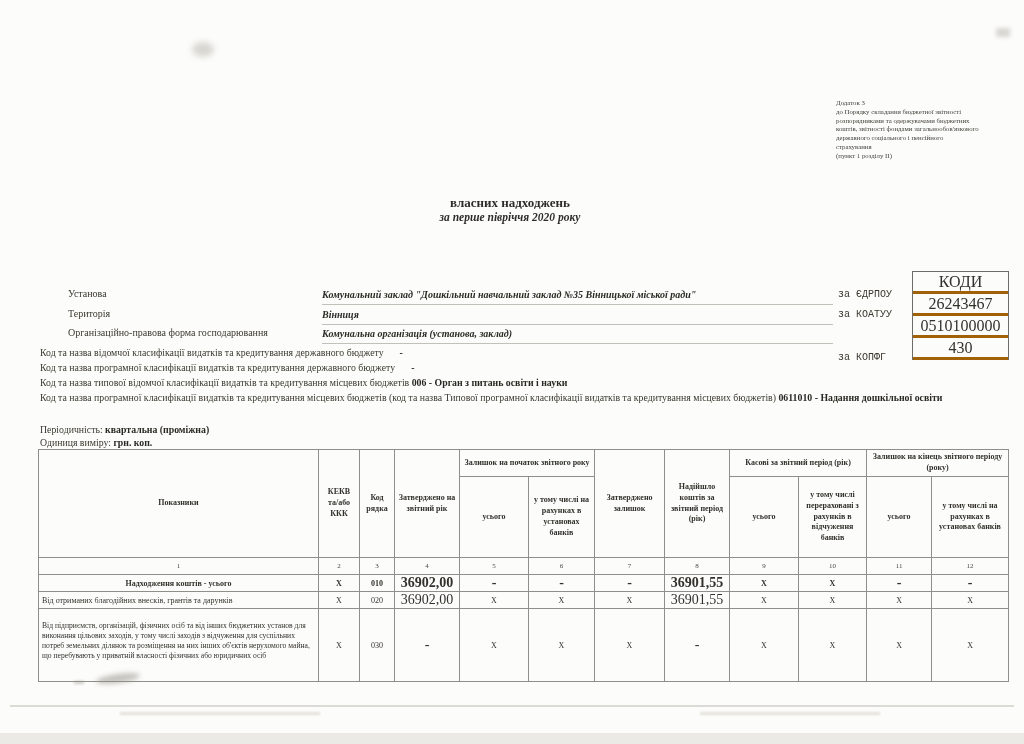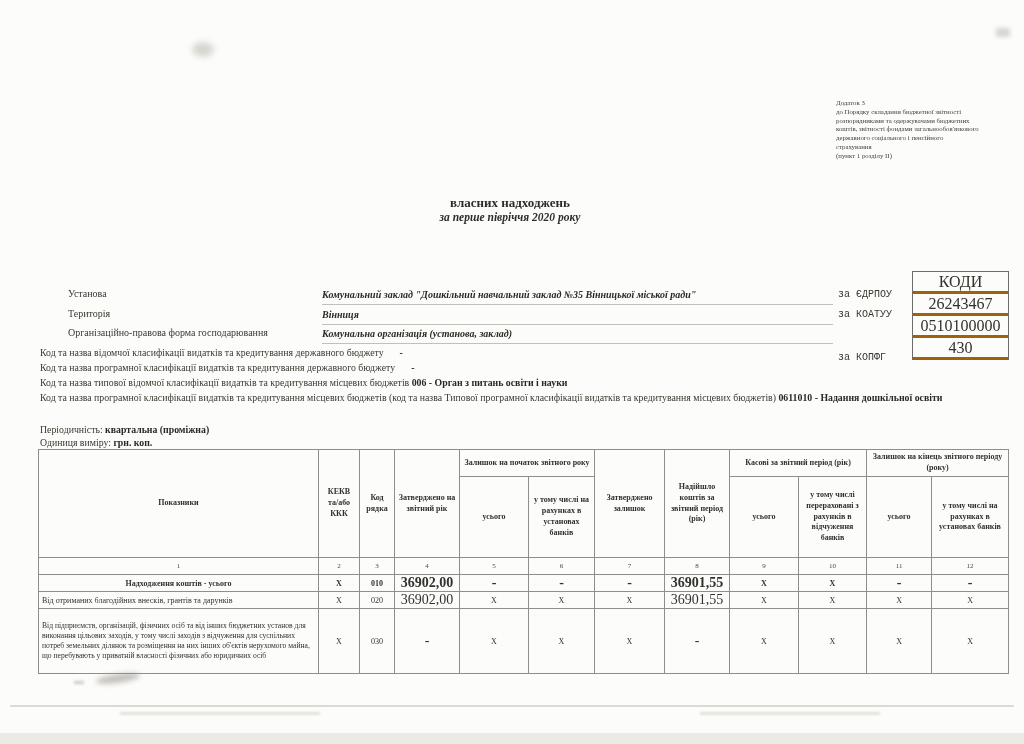--- a/index.html
+++ b/index.html
@@ -57,21 +57,21 @@
     overflow:hidden;
   }
   table.main th{font-weight:bold;font-size:8px;text-align:center;line-height:1.35;}
   th.sub{font-size:6.9px;font-weight:bold;}
   tr.hdr1 th{height:26px;}
   tr.hdr2 th{height:80px;}
   tr.nums td{height:16px;font-size:7px;text-align:center;color:#4a4841;}
   td.lbl{font-size:8px;padding-left:4px;}
   td.lbl.center{text-align:center;}
   td.lbl.left{text-align:left;}
-  td.lbl.small{font-size:7.6px;line-height:1.35;padding-top:2px;padding-bottom:2px;}
+  td.lbl.small{font-size:7.6px;line-height:1.35;padding-top:2px;padding-bottom:10px;}
   td.ctr{text-align:center;font-size:8px;}
   td.rgt{text-align:center;font-size:14px;padding-right:6px;}
   tr.bold td{font-weight:bold;}
   tr.r1 td, tr.r2 td{height:14px;}
   tr.r3 td{height:60px;}
 
   
   .smudge-a{left:192px;top:42px;width:22px;height:15px;background:#b9b6ae;border-radius:50%;
             filter:blur(3px);opacity:.55;}
   .smudge-b{left:96px;top:674px;width:44px;height:9px;background:#8d8a82;border-radius:50%;

